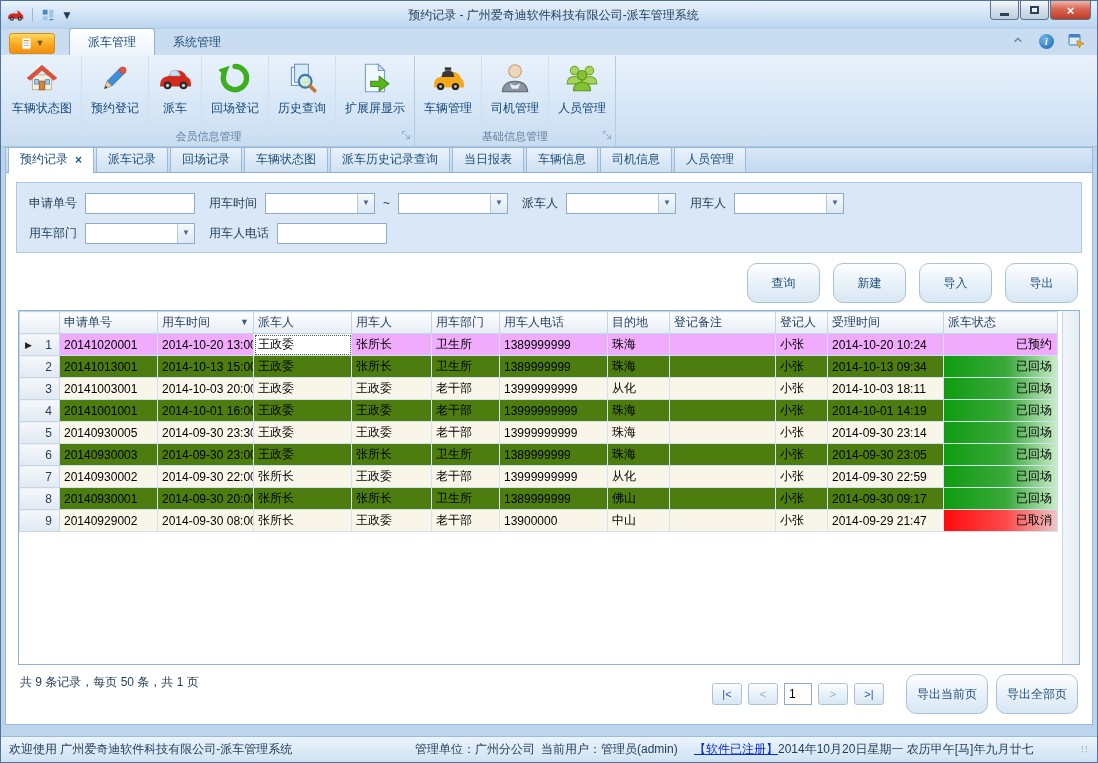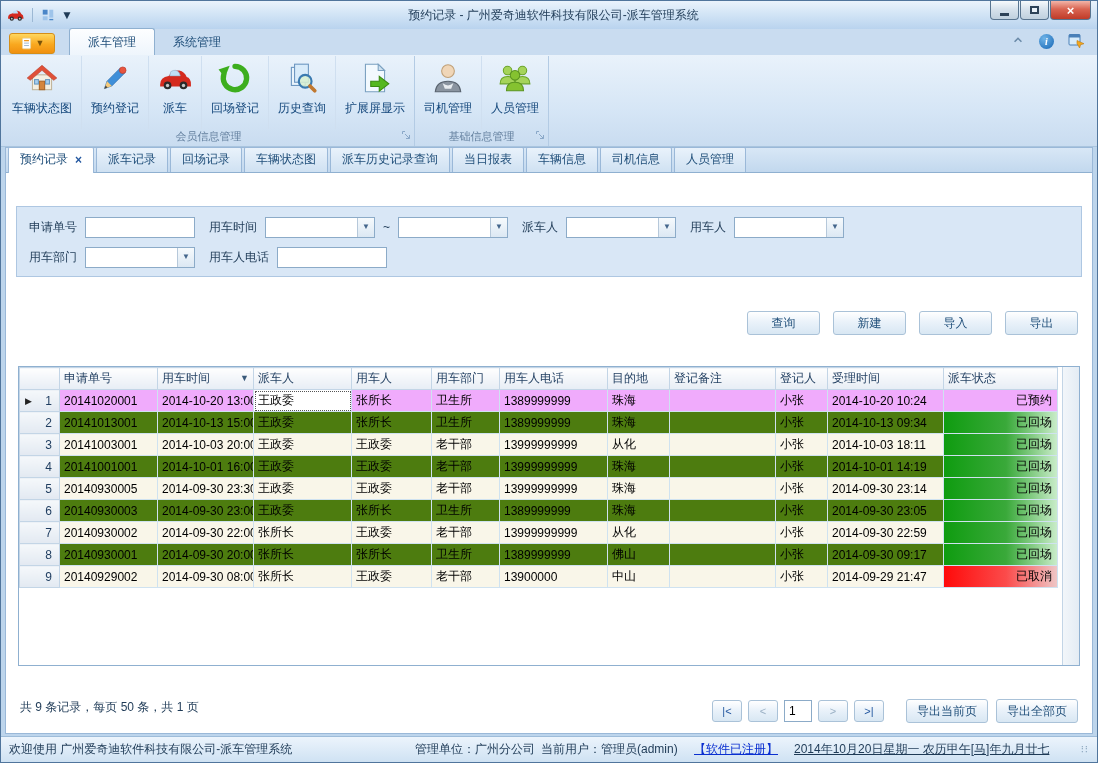--- a/index.html
+++ b/index.html
@@ -46,22 +46,22 @@
   .rgroup-btns { flex:1; display:flex; }
   .rbtn { display:flex; flex-direction:column; align-items:center; padding:5px 9px 2px;
           border-right:1px solid #cfdff0; color:#15487c; }
   .rbtn:last-child { border-right:none; }
   .rbtn svg { width:34px; height:34px; }
   .rbtn .lbl { margin-top:5px; white-space:nowrap; }
   .rgroup-footer { height:17px; text-align:center; color:#64809f; font-size:11px; line-height:15px; }
   .launcher { position:absolute; right:3px; bottom:3px; }
 
   
-  .content { flex:1; margin:0 4px 2px; background:#fff; border:1px solid #9ab8d8;
-             display:flex; flex-direction:column; min-height:0;gap:24px; }
+  .content { flex:1; margin:0 4px 11px; background:#fff; border:1px solid #9ab8d8;
+             display:flex; flex-direction:column; min-height:0; }
   .doctabs { height:25px; background:linear-gradient(#d8e7f6,#c2d8ee); display:flex;
              align-items:flex-end; padding:2px 0 0 2px; border-bottom:1px solid #8fb0d0; }
   .dtab { padding:3px 11px 4px; margin-right:2px; color:#1f4e79; white-space:nowrap;
           background:linear-gradient(#e9f2fb,#cfe1f2); border:1px solid #9ab8d8; border-bottom:none;
           border-radius:2px 2px 0 0; display:flex; align-items:center; gap:7px; }
   .dtab.active { background:#fff; position:relative; top:1px; padding-bottom:5px; }
   .dtab .close { color:#2458a0; font-weight:bold; font-size:12px; line-height:1; }
 
   .filter-panel { margin:9px 10px 0; background:#d9e7f6; border:1px solid #aec7e2; padding:9px 12px 8px; }
   .f-row { display:flex; align-items:center; height:22px; margin-bottom:8px; }
@@ -70,21 +70,21 @@
   .tin { width:110px; height:21px; border:1px solid #8cabc8; background:#fff; padding:0 4px;
          font:inherit; color:#000; }
   .combo { width:110px; height:21px; border:1px solid #8cabc8; background:#fff; position:relative; }
   .combo-arrow { position:absolute; top:0; right:0; bottom:0; width:17px;
                  background:linear-gradient(#f6fafd,#dce8f3); border-left:1px solid #b6c8da;
                  display:flex; align-items:center; justify-content:center; }
   .combo-arrow .caret { font-size:8px; color:#44668c; line-height:1; }
   .gap-l { margin-left:14px; } .gap-s { margin-left:8px; }
 
   .action-row { display:flex; justify-content:flex-end; gap:13px; margin:10px 14px 7px; }
-  .btn { min-width:73px; height:24px; border:1px solid #aac2d8; border-radius:3px; color:#1f4e79;
+  .btn { min-width:73px; height:40px; border:1px solid #aac2d8; border-radius:10px; color:#1f4e79;
          background:linear-gradient(#ffffff,#eaf2fa 45%,#d8e7f3); display:flex; align-items:center;
          justify-content:center; padding:0 10px; white-space:nowrap; }
 
   
   .grid-wrap { margin:0 12px; flex:1; min-height:0; border:1px solid #8fb0d0; background:#fff;
                display:flex; align-items:stretch; overflow:hidden; }
   table { border-collapse:collapse; table-layout:fixed; width:1038px; align-self:flex-start; }
   th { height:22px; font-weight:normal; text-align:left; padding:0 4px; color:#1e3c5f;
        background:linear-gradient(#fefefe,#e7edf5); border:1px solid #c3d5e6; overflow:hidden; white-space:nowrap; }
   th .sort { float:right; color:#3a5a7a; font-size:9px; margin-top:3px; }
@@ -111,21 +111,21 @@
   .pbtn.dim { color:#9ab0c4; }
   .page-input { width:28px; height:22px; border:1px solid #8cabc8; padding:0 4px; font:inherit; }
   .pager-export { display:flex; gap:8px; margin-left:16px; }
 
   
   .statusbar { height:26px; background:linear-gradient(#ecf4fc,#cfe2f3); border-top:1px solid #9ebcd9;
                display:flex; align-items:center; padding:0 8px; color:#1e3a56; }
   .sb-welcome { flex:0 0 406px; }
   .sb-org { flex:0 0 126px; } .sb-user { flex:0 0 153px; }
   .sb-link { color:#0a2fd0; font-weight:normal; text-decoration:underline; }
-  .sb-date { margin-left:16px; white-space:nowrap;text-decoration:underline; }
+  .sb-date { white-space:nowrap; }
   .grip { margin-left:auto; color:#8aa4bc; font-size:10px; letter-spacing:1px; }
 </style>
 </head>
 <body>
 
 <div class="window">
 
   <div class="titlebar">
     <div class="qat">
       <span>
@@ -254,20 +254,32 @@
       <span class="launcher">
         <svg width="10" height="10" viewBox="0 0 10 10" stroke="#8aa8c8" fill="none">
             <path d="M1.5 4 V1.5 H4"></path>
             <path d="M4 4 l4.5 4.5 M8.5 5 v3.5 H5"></path>
           </svg>
       </span>
     </div>
 
     <div class="rgroup">
       <div class="rgroup-btns">
+        <div class="rbtn">
+          <svg viewBox="0 0 32 32">
+              <path d="M3 21 q0 -5 6 -6 q3 -6 12 -5 q6 1 7 6 q3 2 3 6 v3 H3 Z" fill="#f5a81c"></path>
+              <path d="M11 10.5 q6 -3.5 10 0.5 l1 4 H10 Z" fill="#383838"></path>
+              <rect x="13" y="6" width="6" height="3" fill="#383838"></rect>
+              <circle cx="9" cy="24" r="3.4" fill="#222"></circle>
+              <circle cx="9" cy="24" r="1.4" fill="#bbb"></circle>
+              <circle cx="23" cy="24" r="3.4" fill="#222"></circle>
+              <circle cx="23" cy="24" r="1.4" fill="#bbb"></circle>
+            </svg>
+          <span class="lbl">车辆管理</span>
+        </div>
         <div class="rbtn">
           <svg viewBox="0 0 32 32">
               <circle cx="16" cy="9.5" r="6" fill="#f0d6b8" stroke="#c0a078"></circle>
               <path d="M4 29 q1 -10 12 -10 q11 0 12 10 Z" fill="#8a94a0" stroke="#5a6470"></path>
               <path d="M11 21 q5 4 10 0 l-2 5 h-6 Z" fill="#e8ecf0"></path>
             </svg>
           <span class="lbl">司机管理</span>
         </div>
         <div class="rbtn">
           <svg viewBox="0 0 32 32">

